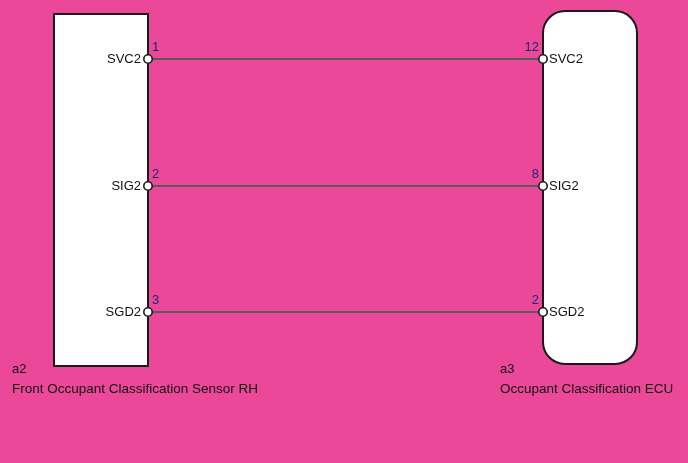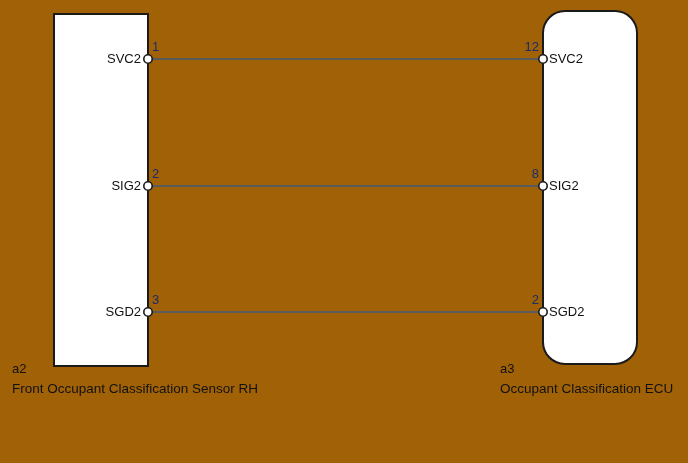--- a/index.html
+++ b/index.html
@@ -7,21 +7,21 @@
     padding: 0;
     background: #ffffff;
   }
   body {
     font-family: "Liberation Sans", sans-serif;
   }
   #diagram-root {
     position: relative;
     width: 688px;
     height: 463px;
-    background: #a16207;
+    background: #ec4899;
     overflow: hidden;
   }
   #diagram-svg {
     position: absolute;
     left: 0;
     top: 0;
     width: 688px;
     height: 463px;
     display: block;
   }

